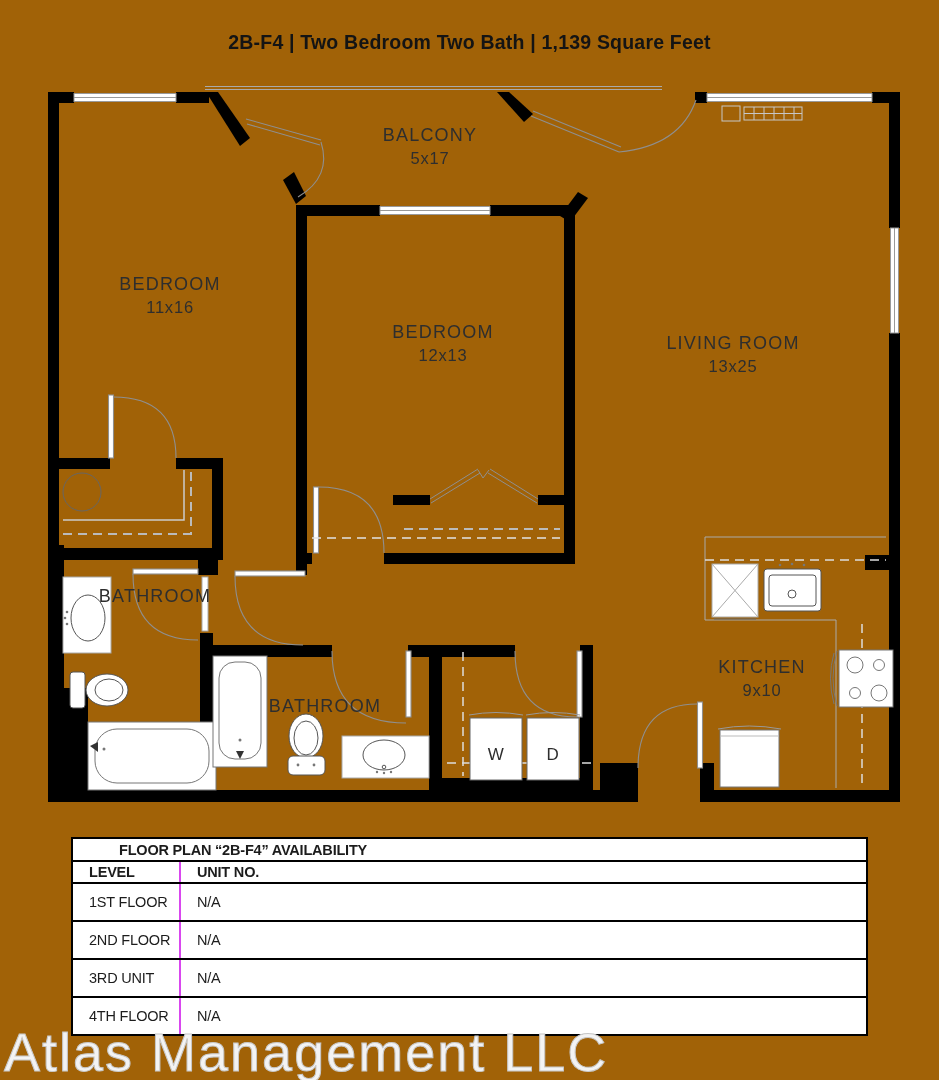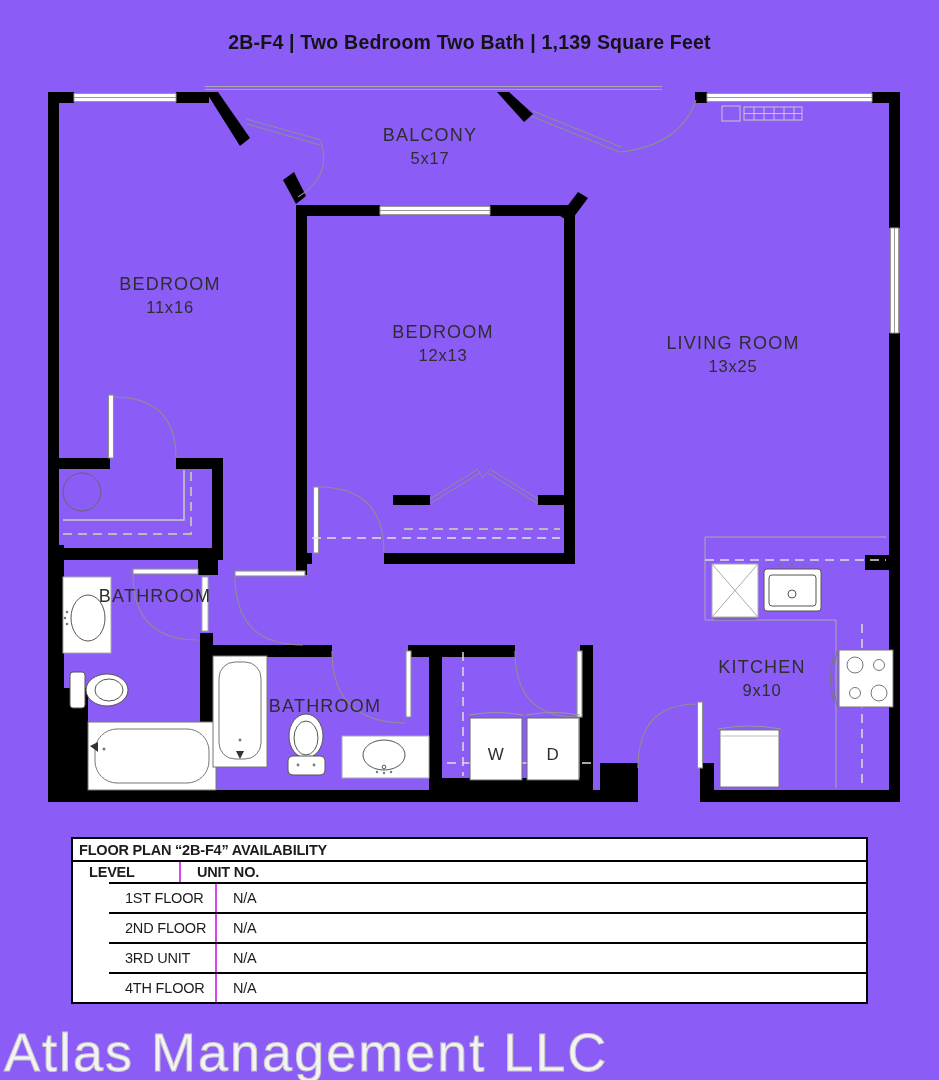--- a/index.html
+++ b/index.html
@@ -1,31 +1,31 @@
 <!DOCTYPE html>
 <html><head>
 <meta charset="utf-8">
 <style>
   html,body{margin:0;padding:0;background:#fff;}
-  .page{position:relative;width:939px;height:1080px;background:#8b5cf6;overflow:hidden;
+  .page{position:relative;width:939px;height:1080px;background:#a16207;overflow:hidden;
         font-family:"Liberation Sans",sans-serif;color:#1c1c1c;}
   .title{position:absolute;top:31px;left:0;width:100%;text-align:center;
          font-size:19.5px;font-weight:700;letter-spacing:.2px;color:#141414;}
   svg text{font-family:"Liberation Sans",sans-serif;fill:#2e2e2e;}
   .room-name{font-size:18px;letter-spacing:1.2px;}
   .room-dim{font-size:16.5px;letter-spacing:.8px;}
   .appl{font-size:17px;letter-spacing:.5px;}
   
   .av-table{position:absolute;left:71px;top:837px;width:797px;border:2px solid #000;
             box-sizing:border-box;background:#fff;}
   .av-row{display:flex;border-top:2px solid #000;align-items:center;box-sizing:border-box;}
   .av-row:first-child{border-top:none;}
-  .av-title{height:21px;font-weight:700;font-size:14.5px;padding-left:6px;letter-spacing:-.2px;}
+  .av-title{height:21px;font-weight:700;font-size:14.5px;padding-left:6px;letter-spacing:-.2px;margin-left:40px;}
   .av-head{height:22px;font-weight:700;}
-  .av-data{height:30px;margin-left:36px;}
+  .av-data{height:38px;}
   .c-level{width:108px;border-right:2px solid #d946ef;padding-left:16px;box-sizing:border-box;
            align-self:stretch;display:flex;align-items:center;font-size:14.5px;letter-spacing:-.2px;}
   .c-unit{flex:1;padding-left:16px;font-size:14.5px;letter-spacing:-.2px;}
   .watermark{position:absolute;left:4px;top:1021px;font-size:54px;letter-spacing:2px;
              color:#f3f3f3;-webkit-text-stroke:1px #c7c7c7;white-space:nowrap;z-index:0;}
   .footnote{position:absolute;top:1032px;left:0;width:100%;text-align:center;
             font-style:italic;font-size:13.5px;color:#1a1a1a;z-index:1;}
 </style>
 </head>
 <body>

